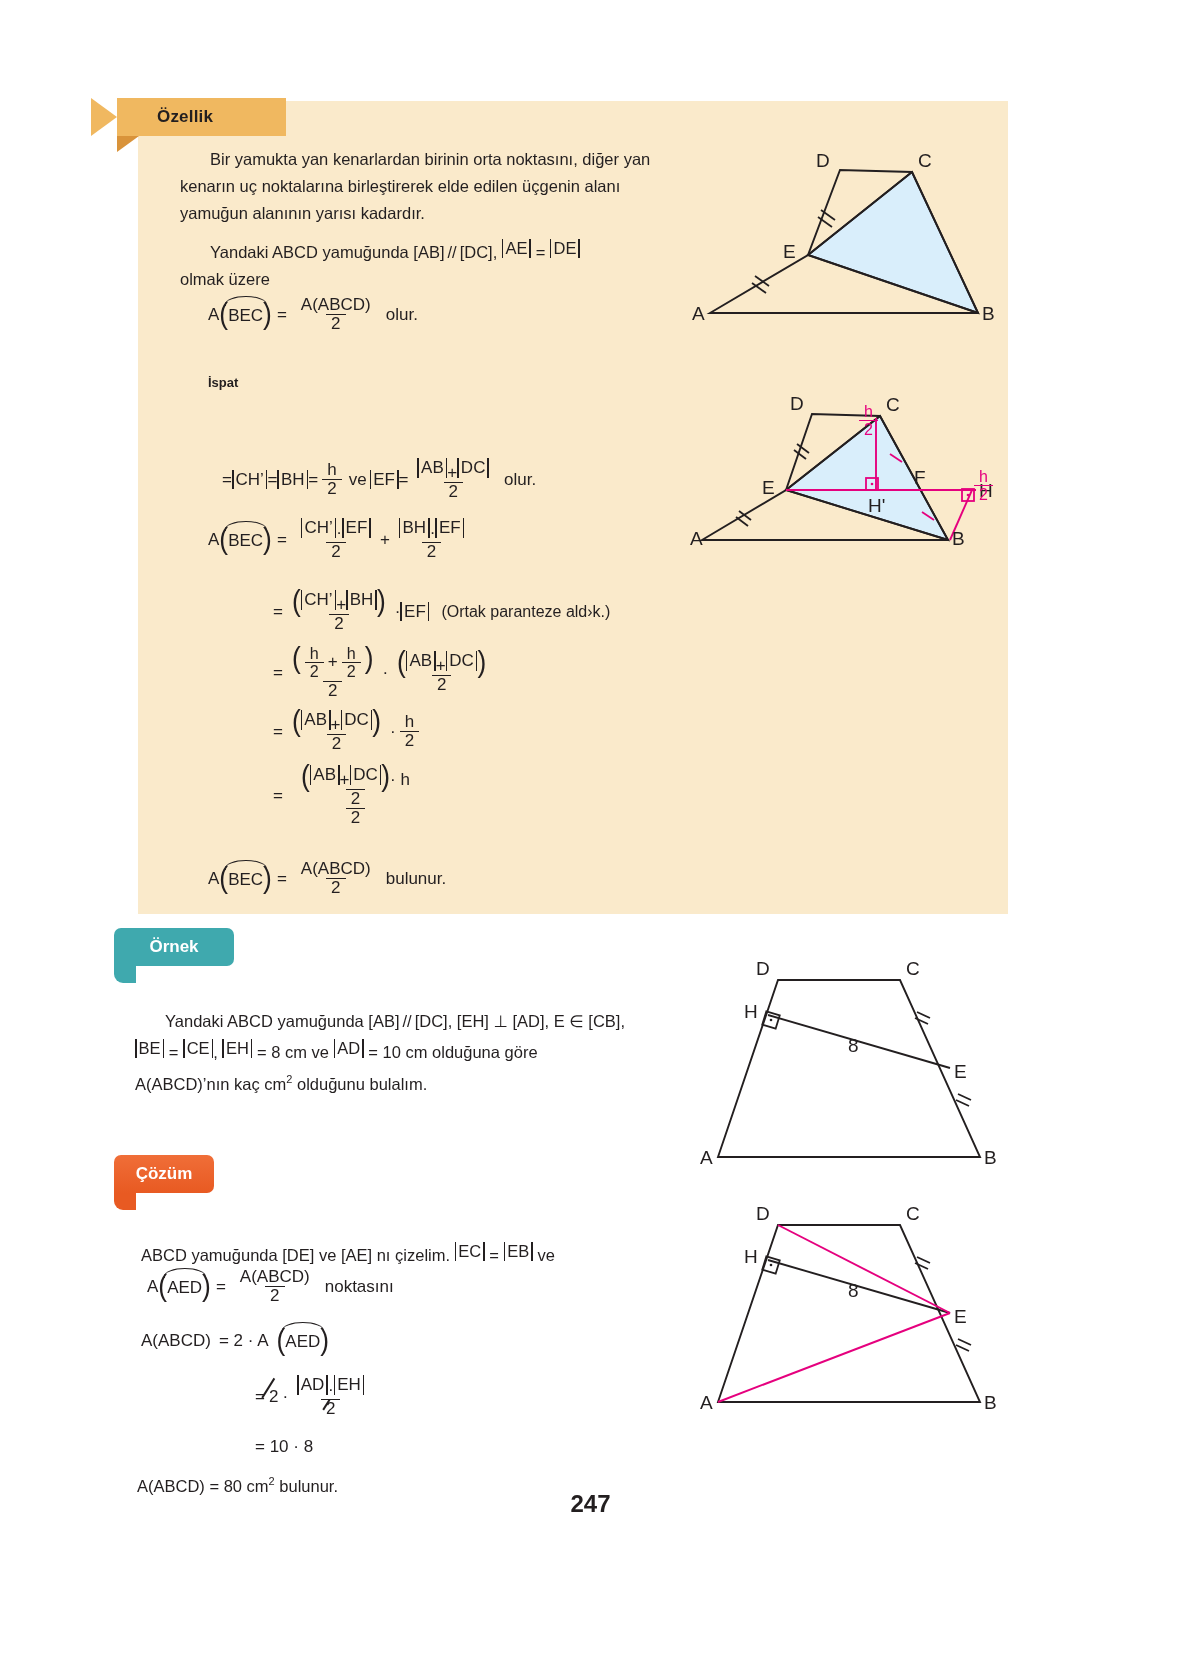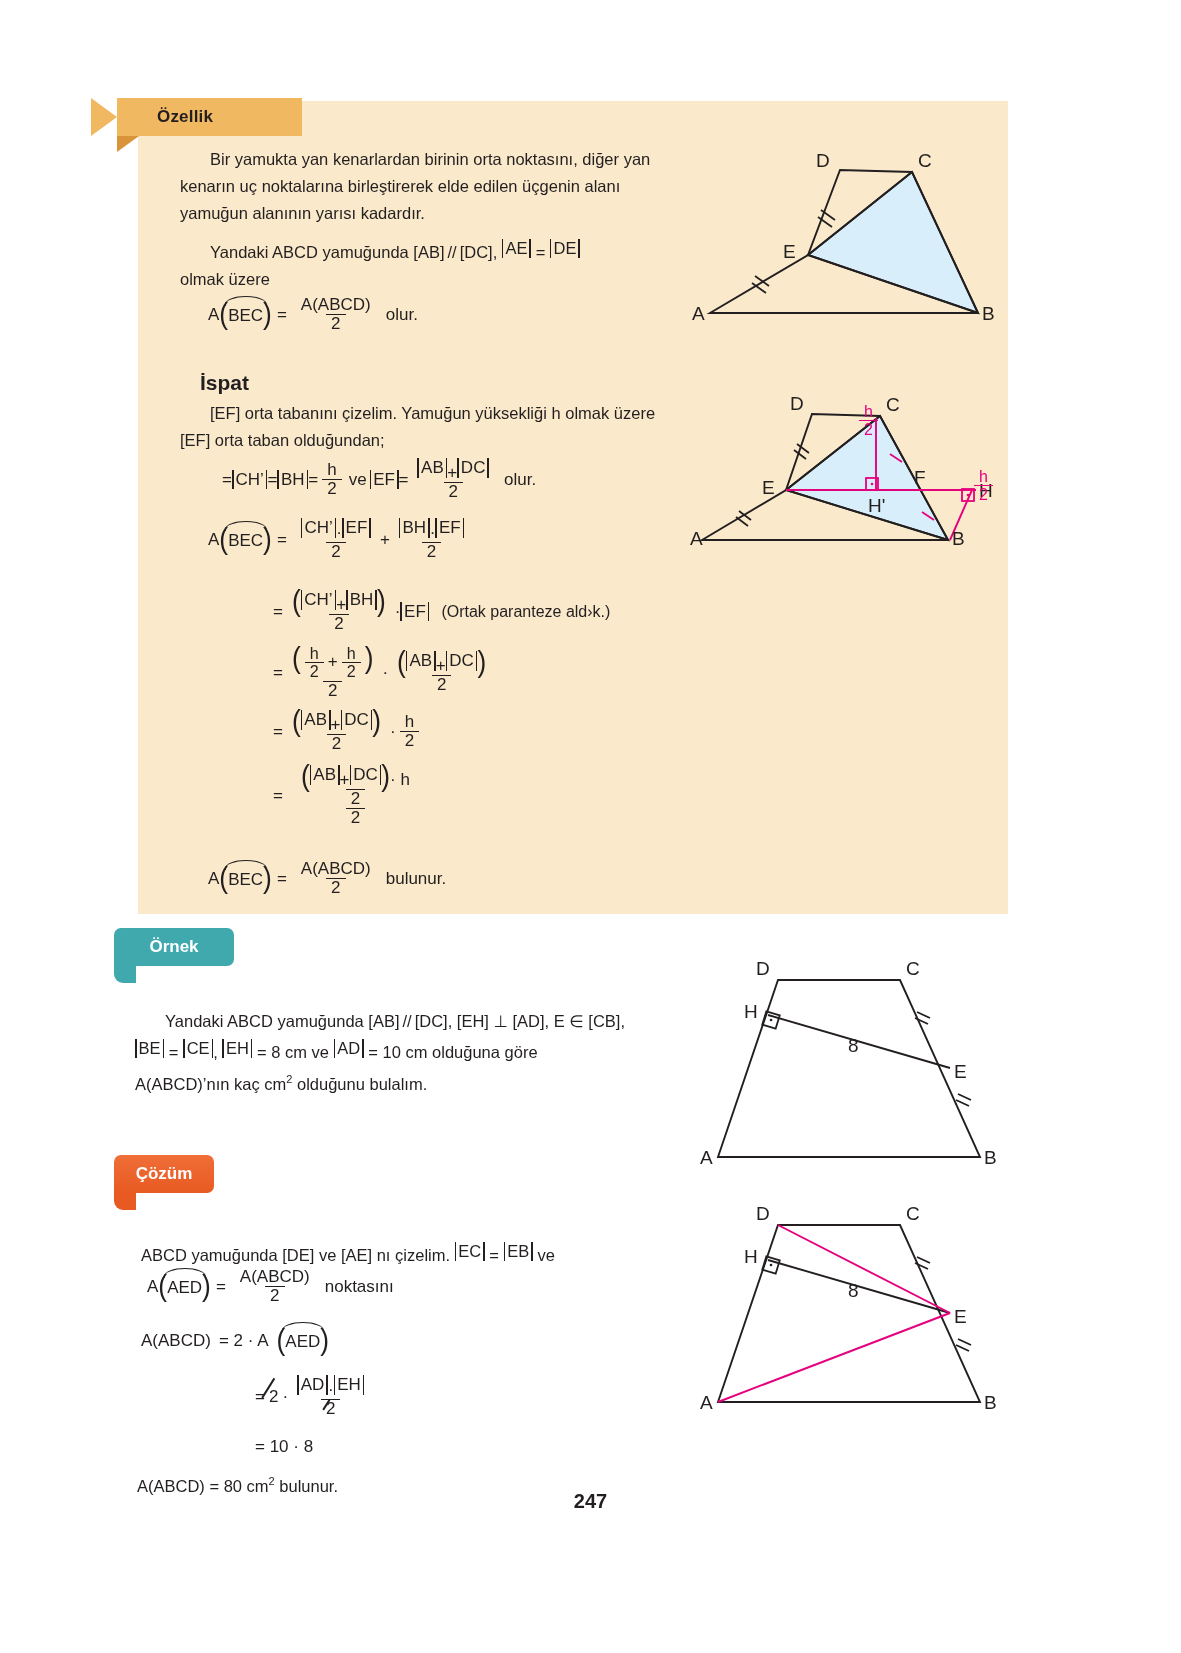--- a/index.html
+++ b/index.html
@@ -12,21 +12,21 @@
     overflow:hidden;
   }
   .page{position:relative;width:1181px;height:1653px;}
 
   
   .ozellik-panel{
     position:absolute;left:138px;top:101px;width:870px;height:813px;
     background:#faeacb;
   }
   .tab-ozellik{
-    position:absolute;left:117px;top:98px;width:185px;height:38px;
+    position:absolute;left:117px;top:98px;width:169px;height:38px;
     background:#f0b860;
     display:flex;align-items:center;
   }
   .tab-ozellik .tab-label{
     margin-left:40px;font-size:17px;font-weight:bold;color:#231f20;
     letter-spacing:.2px;
   }
   .tab-fold{
     position:absolute;left:117px;top:136px;
     width:0;height:0;
@@ -80,21 +80,21 @@
     border-radius:0 0 0 9px;
   }
   .tab-ornek{left:114px;top:928px;width:120px;background:#3fa9ae;}
   .tab-ornek .pill-fold{background:#3fa9ae;}
   .tab-cozum{left:114px;top:1155px;width:100px;
     background:linear-gradient(180deg,#f06e38 0%,#e85a22 100%);}
   .tab-cozum .pill-fold{background:#e85a22;}
 
   
   .pagenum{position:absolute;left:0;top:1490px;width:1181px;
-    text-align:center;font-size:20px;font-weight:bold;color:#231f20;}
+    text-align:center;font-size:24px;font-weight:bold;color:#231f20;}
 
   svg{display:block;}
   .ln{stroke:#231f20;stroke-width:1.9;fill:none;}
   .fillpoly{fill:#d9eefb;stroke:#231f20;stroke-width:1.9;}
   .mg{stroke:#e5007e;stroke-width:1.9;fill:none;}
   .lbl{font-family:"Liberation Sans",sans-serif;font-size:19px;fill:#231f20;}
   .tick{stroke:#231f20;stroke-width:1.8;}
   .tickm{stroke:#e5007e;stroke-width:1.8;}
 </style>
 </head>
@@ -143,23 +143,22 @@
 
     <line class="tick" x1="62" y1="138" x2="76" y2="148"></line>
     <line class="tick" x1="65" y1="131" x2="79" y2="141"></line>
     <text class="lbl" x="2" y="175">A</text>
     <text class="lbl" x="292" y="175">B</text>
     <text class="lbl" x="228" y="22">C</text>
     <text class="lbl" x="126" y="22">D</text>
     <text class="lbl" x="93" y="113">E</text>
   </svg>
 
-  <div class="para txt bold" style="left:200px;top:369px;font-size:21px;">İspat</div>
-
-  <div class="para txt" style="left:180px;top:400px;width:505px;text-indent:30px;">[EF] orta tabanını çizelim. Yamuğun yüksekliği h olmak üzere [EF] orta taban olduğundan;</div>
+  <div class="para txt bold" style="left:208px;top:369px;font-size:13px;">İspat</div>
+
 
   <div class="para math" style="left:222px;top:458px;">
     <span>=</span>
     <span class="abs">CH’</span>
     <span>=</span>
     <span class="abs">BH</span>
     <span>=</span>
     <span class="frac">
       <span class="num">h</span>
       <span class="den">2</span>

